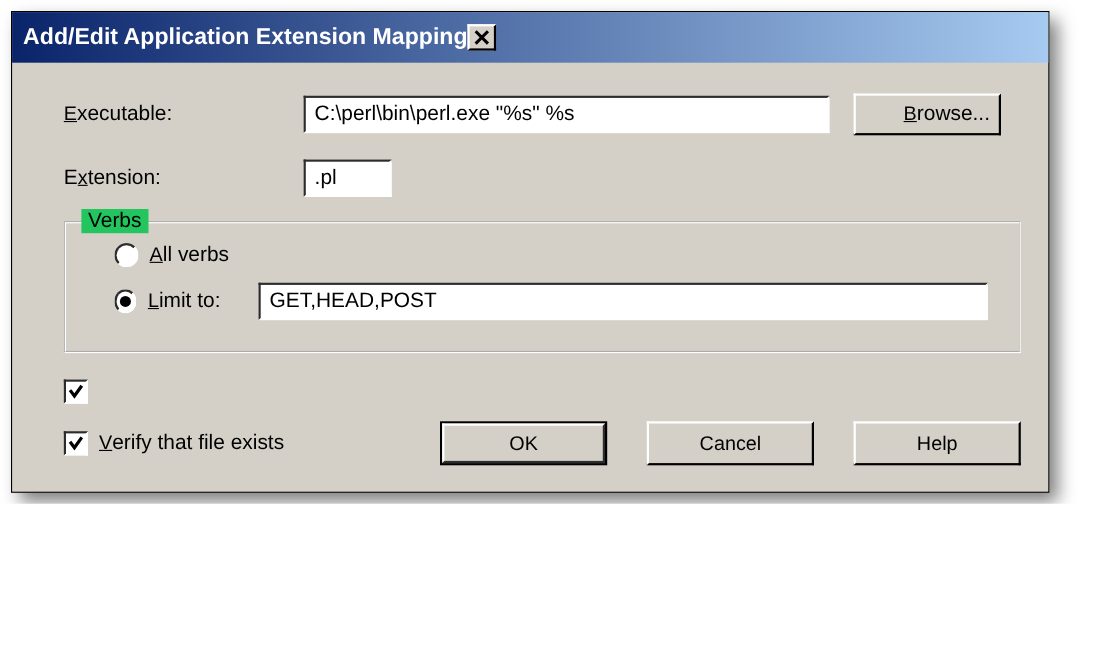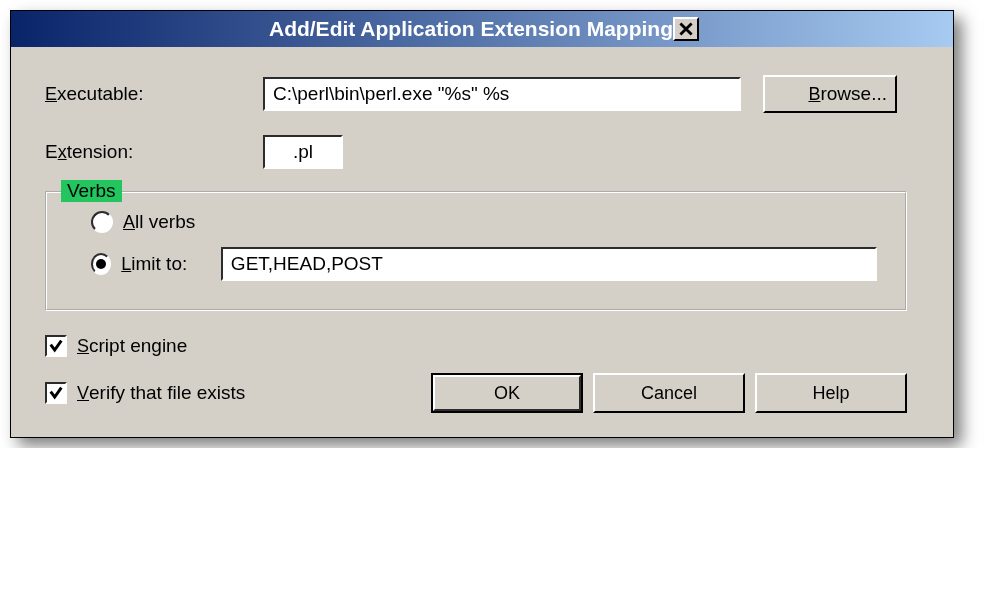--- a/index.html
+++ b/index.html
@@ -25,23 +25,23 @@
       box-shadow: 8px 8px 15px rgba(0,0,0,0.5);
       position: relative;
     }
     
     .titlebar {
       background: linear-gradient(to right, #0a246a, #a6caf0);
       color: #ffffff;
       font-weight: bold;
       padding: 6px 6px 6px 10px;
       display: flex;
-      justify-content: center;
-      align-items: center;
-      height: 36px;
+      justify-content: flex-start;
+      align-items: center;
+      height: 46px;
     }
     
     .titlebar-title {
       font-size: 21px;
       font-weight: bold;
     }
     
     .close-button {
       width: 26px;
       height: 24px;
@@ -54,21 +54,22 @@
       justify-content: center;
       cursor: pointer;
     }
     
     .close-button svg {
       width: 14px;
       height: 14px;
     }
     
     .content {
-      padding: 28px 46px 24px 34px;
+      padding: 28px 25px 24px 34px;
+      margin-left: 13px;
     }
     
     .form-row {
       display: flex;
       align-items: center;
       margin-bottom: 22px;
     }
     
     .form-label {
       width: 218px;
@@ -90,21 +91,20 @@
       outline: none;
       color: #000000;
     }
     
     .exec-input {
       width: 478px;
     }
     
     .ext-input {
       width: 80px;
-      text-align: center;
     }
     
     .btn {
       background: #d4d0c8;
       border: 2px outset #ffffff;
       border-right-color: #404040;
       border-bottom-color: #404040;
       padding: 6px 8px;
       font-size: 19px;
       cursor: pointer;
@@ -219,21 +219,21 @@
       justify-content: space-between;
     }
     
     .bottom-left {
       display: flex;
       align-items: center;
     }
     
     .bottom-buttons {
       display: flex;
-      gap: 10px;
+      gap: 36px;
     }
     
     .dialog-btn {
       width: 152px;
       height: 40px;
       display: flex;
       align-items: center;
       justify-content: center;
     }
     
@@ -297,21 +297,20 @@
         <input type="text" class="text-input limit-input" value="GET,HEAD,POST" style="">
       </div>
     </div>
 
     <div class="checkbox-row checked">
       <div class="checkbox-outer">
         <svg class="checkbox-mark" width="16" height="16" viewBox="0 0 12 12">
           <path d="M2 5 L5 9 L10 2" stroke="#000000" stroke-width="2.2" fill="none"></path>
         </svg>
       </div>
-      <span class="checkbox-label"><span class="accel">S</span>cript engine</span>
     </div>
 
     <div class="bottom-row">
       <div class="bottom-left checkbox-row checked" style="margin-bottom:0;align-items:flex-end;">
         <div class="checkbox-outer">
           <svg class="checkbox-mark" width="16" height="16" viewBox="0 0 12 12">
             <path d="M2 5 L5 9 L10 2" stroke="#000000" stroke-width="2.2" fill="none"></path>
           </svg>
         </div>
         <span class="checkbox-label"><span class="accel">V</span>erify that file exists</span>

